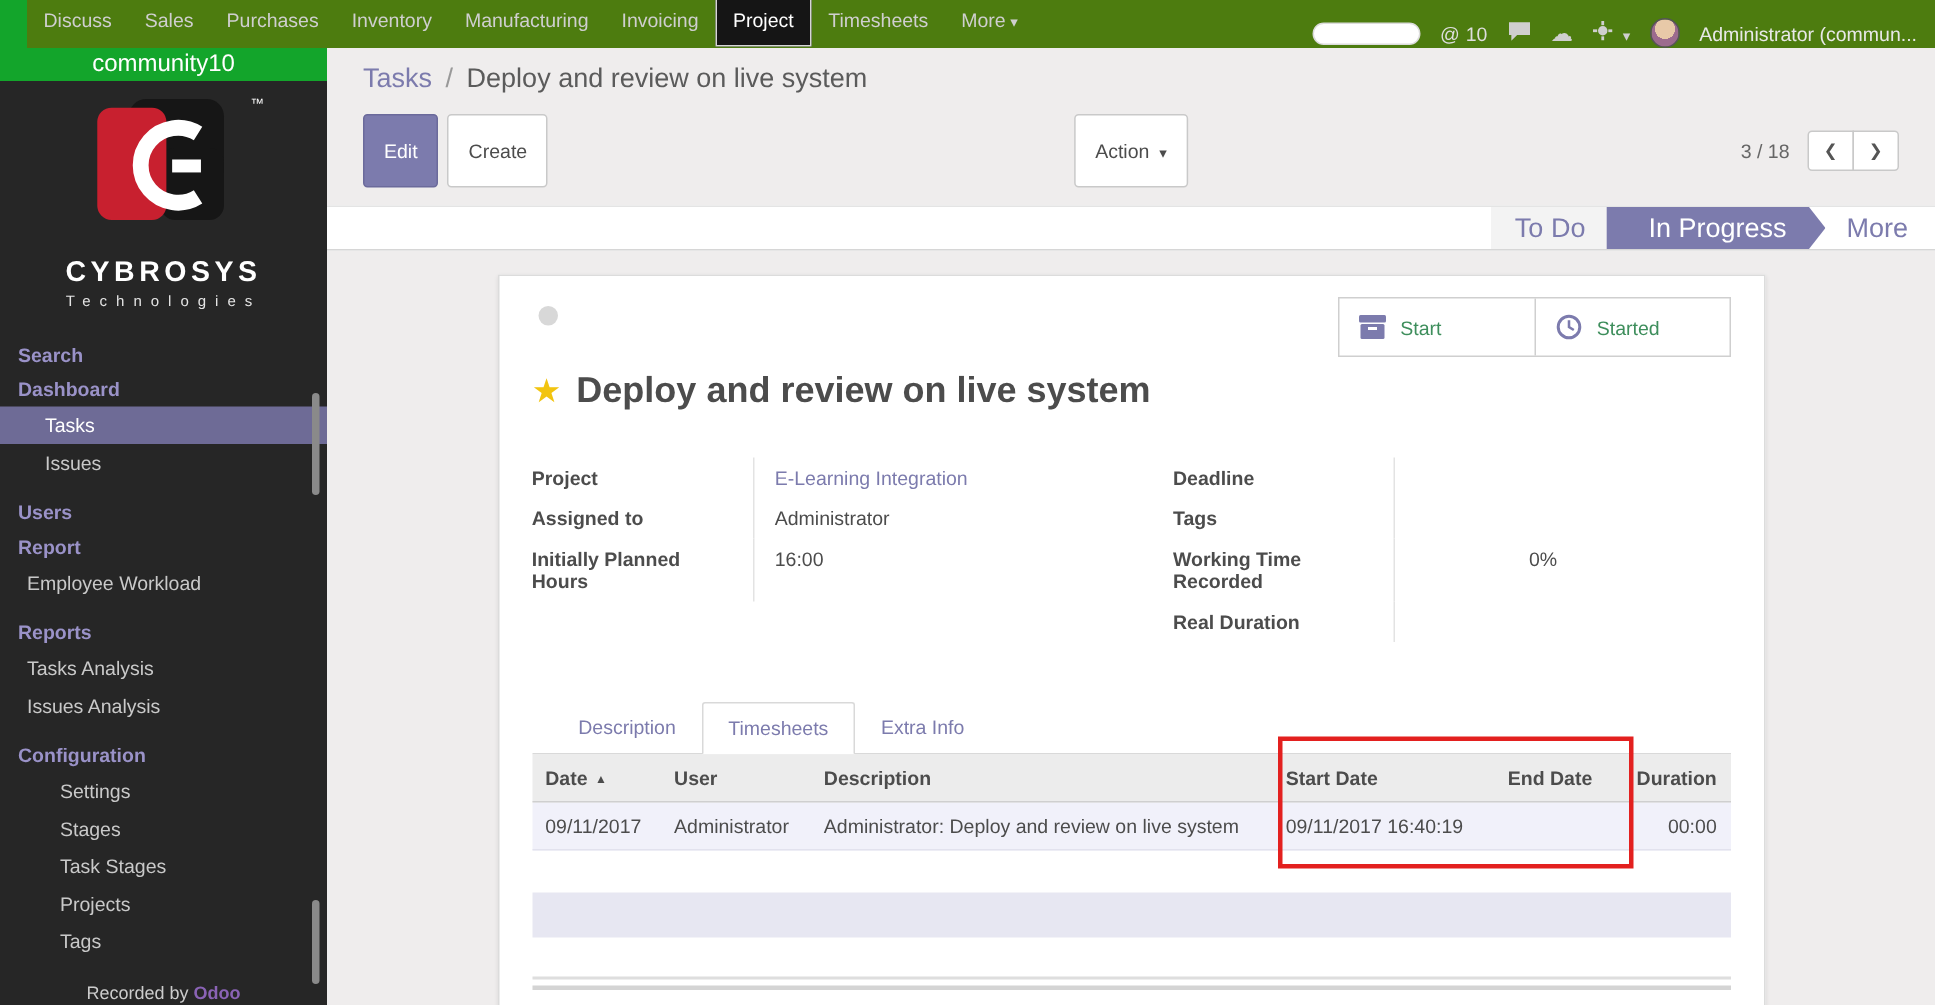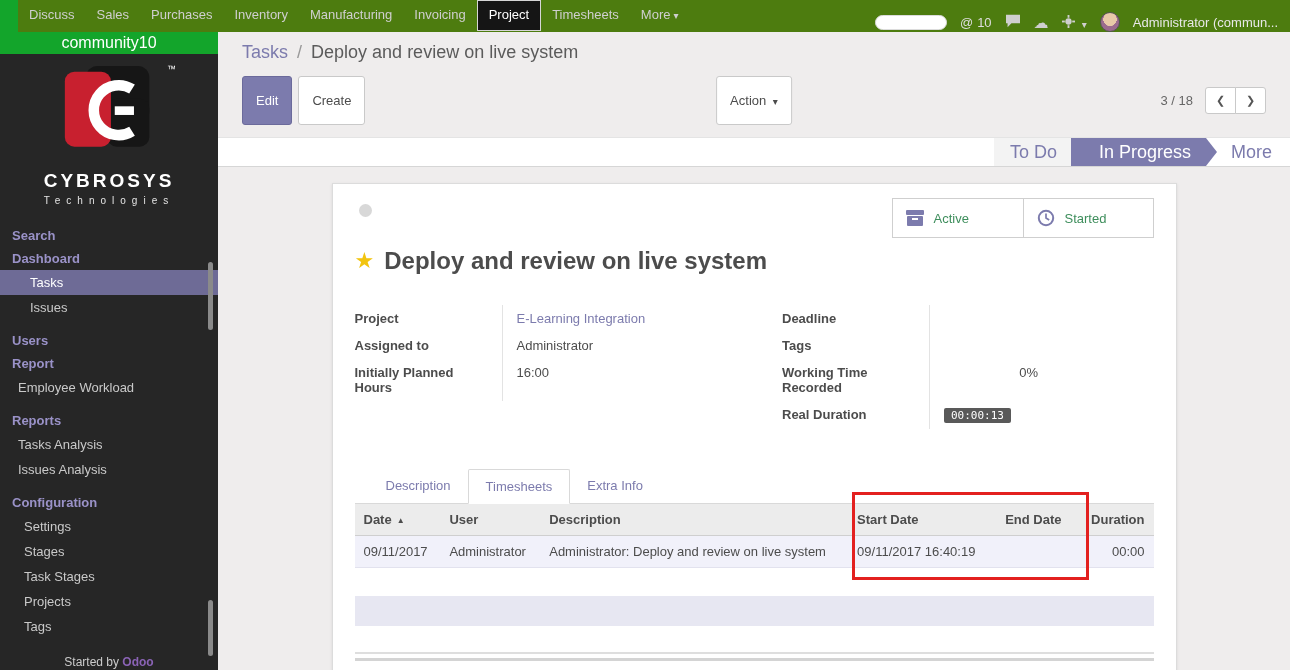--- a/index.html
+++ b/index.html
@@ -27,21 +27,21 @@
   
   .sidebar { position:absolute; top:32px; left:0; width:218px; bottom:0; background:#262626; overflow:hidden; }
   .db-banner { height:22px; background:#13a52b; color:#fff; font-size:16px; text-align:center; line-height:22px; }
   .logo-wrap { text-align:center; padding:12px 0 6px; position:relative; }
   .logo-tm { position:absolute; top:10px; right:42px; color:#fff; font-size:9px; }
   .logo-brand { color:#fff; font-size:19px; font-weight:bold; letter-spacing:3px; margin-top:4px; }
   .logo-sub { color:#e4e4e4; font-size:10px; letter-spacing:6px; margin-top:3px; }
   .side-menu { margin-top:12px; font-size:13px; }
   .sm-heading { color:#9a92c8; font-weight:bold; padding:4px 12px; cursor:pointer; }
   .sm-item { color:#c9c9c9; padding:5px 12px; cursor:pointer; }
-  .lvl1 { padding-left:18px; } .lvl2 { padding-left:24px; } .lvl3 { padding-left:30px; }
+  .lvl1 { padding-left:18px; } .lvl2 { padding-left:40px; } .lvl3 { padding-left:30px; }
   .sm-item.active { background:#6e6b96; color:#fff; }
   .sm-item + .sm-heading { margin-top:9px; }
   .scroll-thumb { position:absolute; right:5px; width:5px; background:#8a8a8a; border-radius:3px; }
   .thumb-top { top:230px; height:68px; } .thumb-bottom { top:568px; height:56px; }
   .powered { position:absolute; bottom:1px; width:100%; text-align:center; font-size:12px; color:#cccccc; }
   .powered .brand { color:#8a63b5; font-weight:bold; cursor:pointer; }
 
   
   .main { position:absolute; left:218px; top:32px; right:0; bottom:0; background:#efeded; overflow:hidden; }
   .control { padding:10px 24px 0 24px; }
@@ -193,21 +193,21 @@
     <div class="sm-item lvl2">Stages</div>
     <div class="sm-item lvl2">Task Stages</div>
     <div class="sm-item lvl2">Projects</div>
     <div class="sm-item lvl2">Tags</div>
   </div>
 
   <div class="scroll-thumb thumb-top"></div>
   <div class="scroll-thumb thumb-bottom"></div>
 
   <div class="powered">
-    <span>Started by</span>
+    <span>Recorded by</span>
     <span class="brand">Odoo</span>
   </div>
 </div>
 
 <div class="main">
 
   <div class="control">
     <div class="breadcrumb">
       <span class="bc-parent">Tasks</span>
       <span class="bc-sep">/</span>
@@ -247,21 +247,21 @@
 
       <div class="kanban-dot"></div>
 
       <div class="stat-btns">
         <div class="stat-btn">
           <svg width="18" height="16" viewBox="0 0 18 16">
             <rect x="0" y="0" width="18" height="5" rx="1" fill="#7c7bad"></rect>
             <rect x="1" y="6" width="16" height="10" rx="1" fill="#7c7bad"></rect>
             <rect x="6" y="8" width="6" height="2" fill="#ffffff"></rect>
           </svg>
-          <span class="stat-label">Active</span>
+          <span class="stat-label">Start</span>
         </div>
         <div class="stat-btn">
           <svg width="18" height="18" viewBox="0 0 18 18">
             <circle cx="9" cy="9" r="7.2" fill="none" stroke="#7c7bad" stroke-width="2"></circle>
             <path d="M9 4.5 v4.5 l3.2 2" fill="none" stroke="#7c7bad" stroke-width="1.7"></path>
           </svg>
           <span class="stat-label">Started</span>
         </div>
       </div>
 
@@ -293,21 +293,20 @@
           <div class="frow">
             <div class="flabel">Tags</div>
             <div class="fvalue"></div>
           </div>
           <div class="frow">
             <div class="flabel">Working Time Recorded</div>
             <div class="fvalue center">0%</div>
           </div>
           <div class="frow">
             <div class="flabel">Real Duration</div>
-            <div class="fvalue"><span class="badge-dark">00:00:13</span></div>
           </div>
         </div>
       </div>
 
       <div class="tabs">
         <div class="tab">Description</div>
         <div class="tab active">Timesheets</div>
         <div class="tab">Extra Info</div>
       </div>
 

